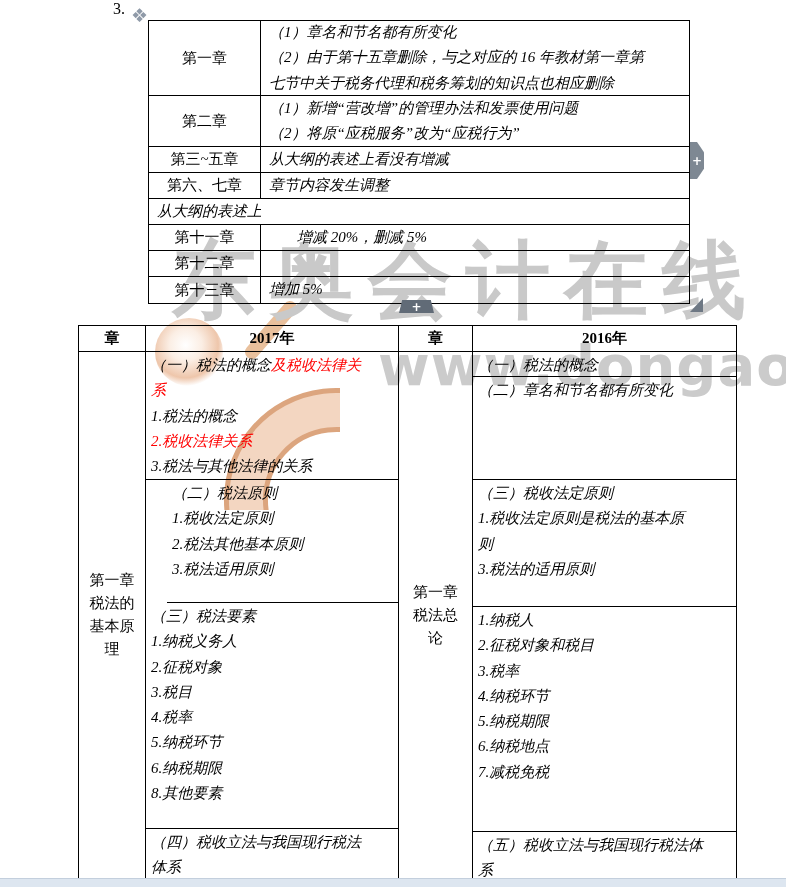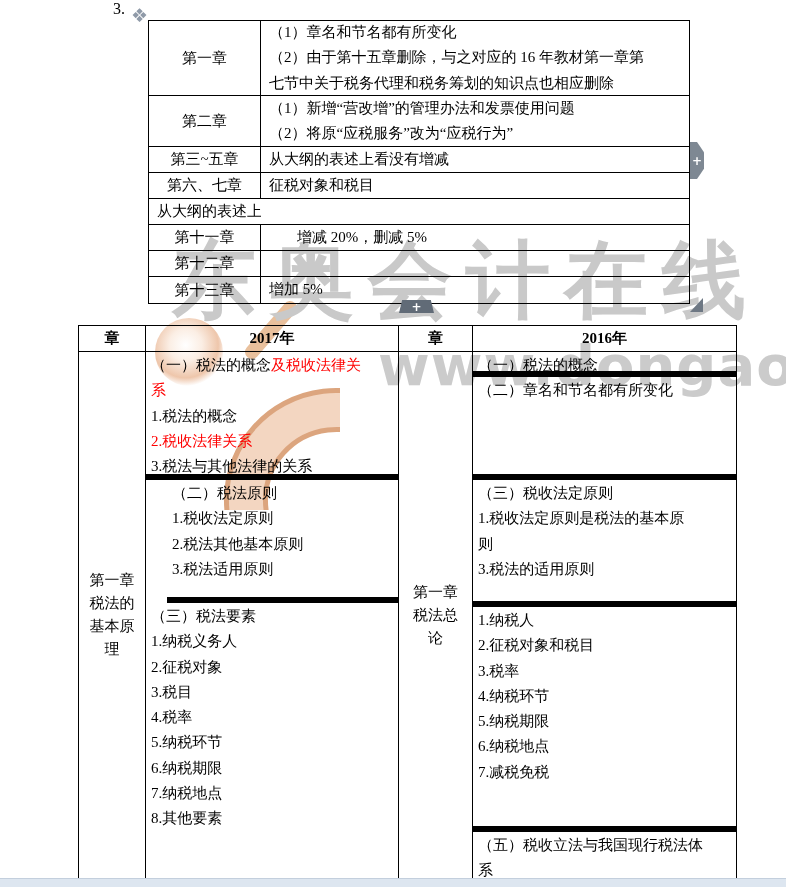--- a/index.html
+++ b/index.html
@@ -45,23 +45,23 @@
   .t2-h{
     box-sizing:border-box;border-right:1px solid #000;border-bottom:1px solid #000;
     display:flex;align-items:center;justify-content:center;font-weight:bold;font-size:15px;
   }
   .t2-h:last-child{border-right:none;}
   #t2-body{height:526px;}
   .t2-col{box-sizing:border-box;border-right:1px solid #000;overflow:hidden;}
   .t2-col:last-child{border-right:none;}
   .t2-chaptercol{display:flex;flex-direction:column;align-items:center;justify-content:center;}
   .chap-line{font-size:15px;line-height:23px;text-align:center;}
-  .cell{box-sizing:border-box;border-bottom:6px solid #000000;overflow:hidden;padding:1px 4px 0 5px;}
+  .cell{box-sizing:border-box;border-bottom:1px solid #000000;overflow:hidden;padding:1px 4px 0 5px;}
   .cell:last-child{border-bottom:none;}
-  .line{font-size:15px;line-height:25.3px;white-space:nowrap;}
+  .line{font-size:15px;line-height:25.3px;white-space:nowrap;font-style:italic;}
   .red{color:#ff0000;}
   
   .plus-glyph{
     color:#fff;font-family:"DejaVu Sans",sans-serif;font-weight:bold;font-size:12px;
     line-height:1;display:flex;align-items:center;justify-content:center;width:100%;height:100%;
   }
   #plus-right{
     position:absolute;left:690px;top:142px;width:14px;height:37px;background:#7e8893;z-index:2;
     clip-path:polygon(0 0,50% 0,100% 28%,100% 72%,50% 100%,0 100%);
   }
@@ -124,21 +124,21 @@
       </div>
       <div class="t1-row" style="height: 26px;">
         <div class="t1-chapter">第三~五章</div>
         <div class="t1-desc">
           <div class="line">从大纲的表述上看没有增减</div>
         </div>
       </div>
       <div class="t1-row" style="height: 26px;">
         <div class="t1-chapter">第六、七章</div>
         <div class="t1-desc">
-          <div class="line">征税对象和税目</div>
+          <div class="line">章节内容发生调整</div>
         </div>
       </div>
       <div class="t1-row" style="height: 26px;">
         <div class="t1-desc">
           <div class="line">从大纲的表述上看没有增减</div>
         </div>
       </div>
       <div class="t1-row" style="height: 26px; gap: 28px;">
         <div class="t1-chapter">第十一章</div>
         <div class="t1-desc">
@@ -193,22 +193,25 @@
             <div class="line"><span>3.税法适用原则</span></div>
           </div>
           <div class="cell" style="height: 226px;">
             <div class="line"><span>（三）税法要素</span></div>
             <div class="line"><span>1.纳税义务人</span></div>
             <div class="line"><span>2.征税对象</span></div>
             <div class="line"><span>3.税目</span></div>
             <div class="line"><span>4.税率</span></div>
             <div class="line"><span>5.纳税环节</span></div>
             <div class="line"><span>6.纳税期限</span></div>
-            <div class="line"><span>7.纳税地点</span></div>
             <div class="line"><span>8.其他要素</span></div>
+          </div>
+          <div class="cell" style="height: 49px;">
+            <div class="line"><span>（四）税收立法与我国现行税法</span></div>
+            <div class="line"><span>体系</span></div>
           </div>
         </div>
       <div class="t2-col t2-chaptercol" id="t2-col-right-chapter">
           <div class="chap-line">第一章</div>
           <div class="chap-line">税法总</div>
           <div class="chap-line">论</div>
         </div>
       <div class="t2-col" id="t2-col-2016">
           <div class="cell" style="height: 25px;">
             <div class="line"><span>（一）税法的概念</span></div>

